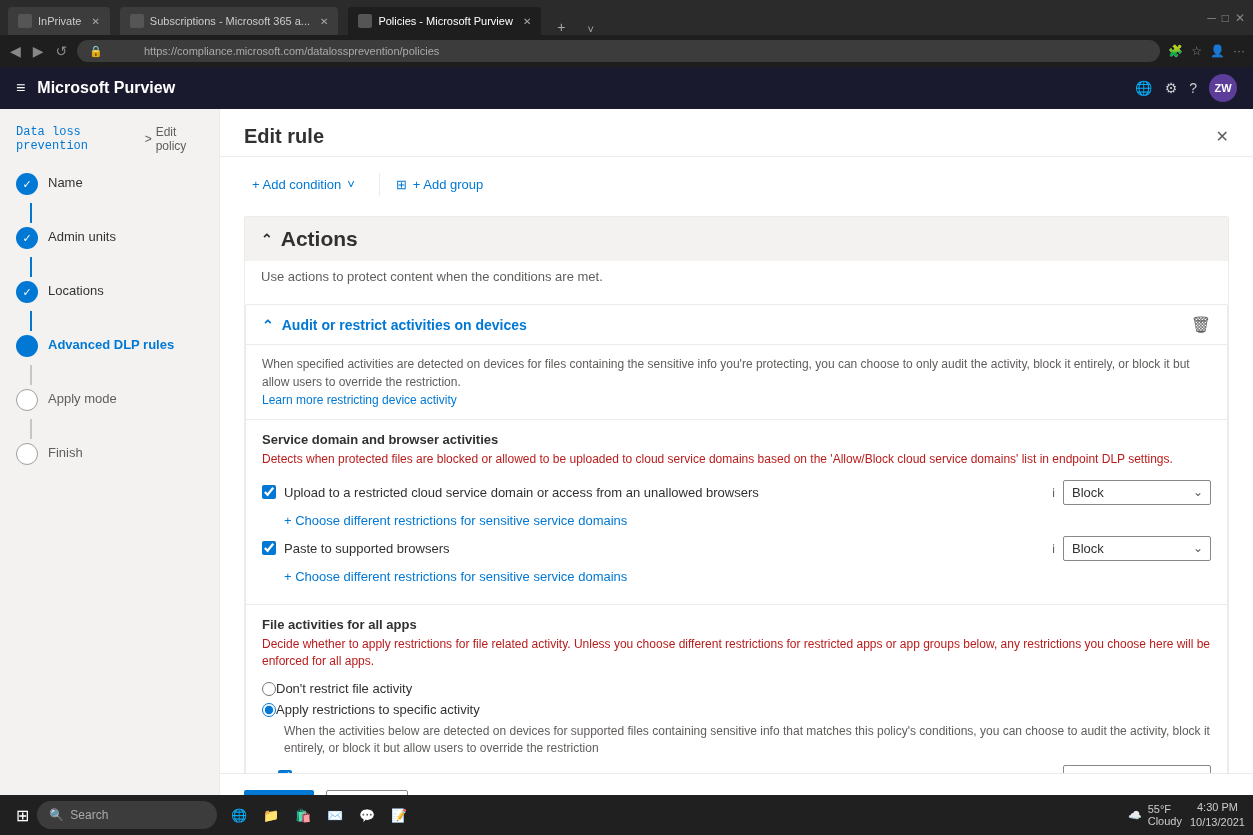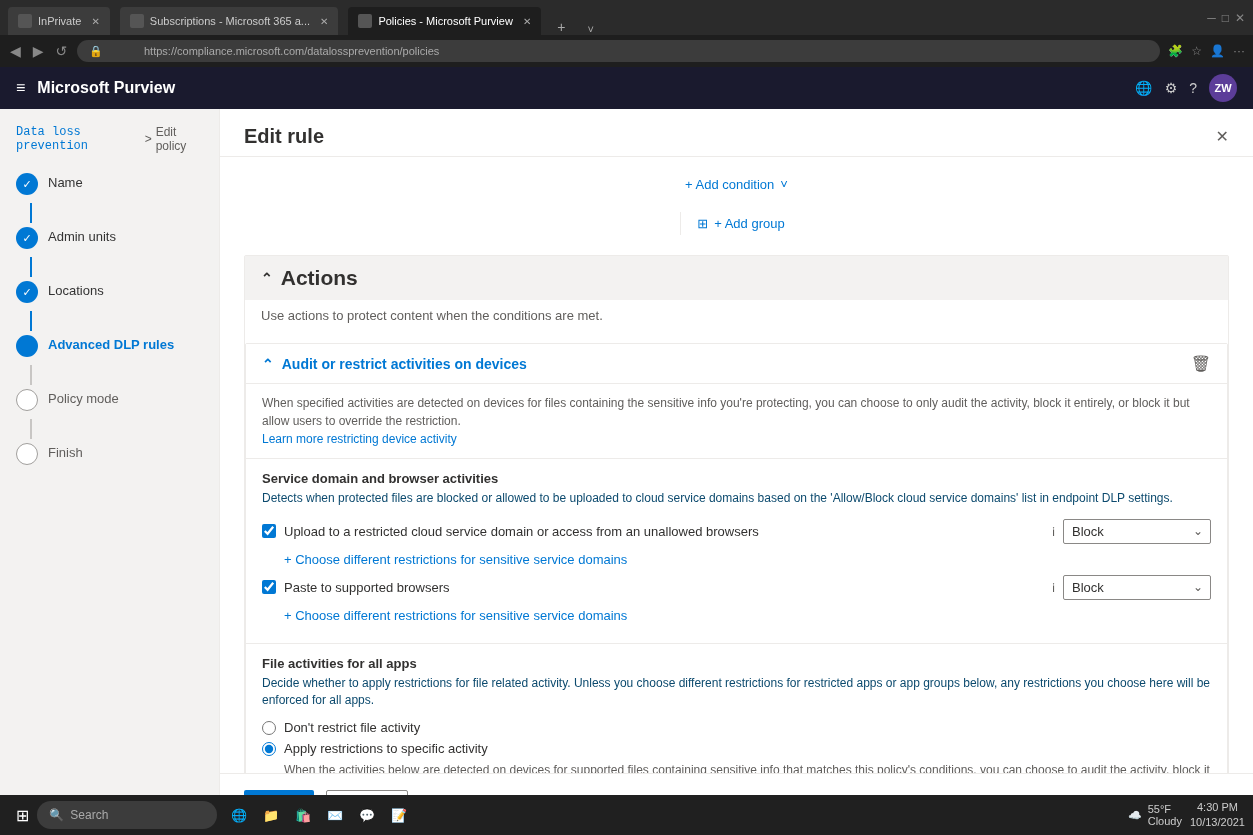--- a/index.html
+++ b/index.html
@@ -53,55 +53,55 @@
     .step-label.inactive { color: #605e5c; }
 
     
     .main-panel { flex: 1; overflow-y: auto; background: #fff; position: relative; }
     .panel-header { display: flex; justify-content: space-between; align-items: center; padding: 16px 24px 8px; border-bottom: 1px solid #edebe9; }
     .panel-title { font-size: 20px; font-weight: 600; color: #323130; }
     .close-btn { color: #605e5c; font-size: 16px; cursor: pointer; }
     
     .panel-content { padding: 16px 24px; }
     
-    .toolbar { display: flex; gap: 16px; align-items: center; margin-bottom: 20px; flex-direction: column; }
+    .toolbar { display: flex; gap: 16px; align-items: center; margin-bottom: 20px; }
     .toolbar-btn { display: flex; align-items: center; gap: 6px; color: #0078d4; font-size: 13px; cursor: pointer; padding: 4px 8px; border: none; background: none; }
 
     
     .section { border: 1px solid #edebe9; border-radius: 2px; margin-bottom: 16px; }
     .section-header-bar { background: #f3f2f1; padding: 10px 16px; font-size: 14px; font-weight: 600; color: #323130; display: flex; align-items: center; gap: 8px; }
     .section-desc { padding: 8px 16px; font-size: 13px; color: #605e5c; }
 
     
     .audit-section { border: 1px solid #edebe9; border-radius: 2px; margin-top: 12px; }
     .audit-header { display: flex; align-items: center; justify-content: space-between; padding: 10px 16px; background: #fff; border-bottom: 1px solid #edebe9; }
     .audit-header-left { display: flex; align-items: center; gap: 8px; color: #0078d4; font-size: 14px; font-weight: 600; cursor: pointer; }
     .audit-delete { color: #605e5c; cursor: pointer; font-size: 16px; }
     .audit-desc { padding: 10px 16px; font-size: 12px; color: #605e5c; line-height: 1.5; }
     .audit-desc a { color: #0078d4; text-decoration: none; }
 
     
     .sub-section { border-top: 1px solid #edebe9; padding: 12px 16px; }
     .sub-section-title { font-size: 13px; font-weight: 600; color: #323130; margin-bottom: 4px; }
-    .sub-section-desc { font-size: 12px; color: #0c4a6e; margin-bottom: 12px; line-height: 1.4; }
+    .sub-section-desc { font-size: 12px; color: #b91c1c; margin-bottom: 12px; line-height: 1.4; }
 
     
     .checkbox-row { display: flex; align-items: center; gap: 8px; margin-bottom: 8px; }
     .checkbox-row input[type=checkbox] { accent-color: #0078d4; width: 14px; height: 14px; }
     .checkbox-label { font-size: 13px; color: #323130; flex: 1; }
     .info-icon { color: #605e5c; font-size: 12px; cursor: pointer; margin-left: 4px; }
     .dropdown-select { border: 1px solid #8a8886; border-radius: 2px; padding: 4px 28px 4px 8px; font-size: 13px; background: #fff; color: #323130; appearance: none; cursor: pointer; min-width: 120px; position: relative; }
     .dropdown-wrapper { position: relative; display: inline-flex; align-items: center; }
     .dropdown-wrapper::after { content: '⌄'; position: absolute; right: 8px; pointer-events: none; color: #605e5c; font-size: 12px; }
 
     
     .add-restriction { display: flex; align-items: center; gap: 6px; color: #0078d4; font-size: 13px; cursor: pointer; margin: 6px 0 8px 22px; }
 
     
-    .radio-row { display: flex; align-items: center; gap: 8px; margin-bottom: 6px; }
+    .radio-row { display: flex; align-items: center; gap: 0; margin-bottom: 6px; }
     .radio-row input[type=radio] { accent-color: #0078d4; width: 14px; height: 14px; }
     .radio-label { font-size: 13px; color: #323130; }
     .restriction-desc { font-size: 12px; color: #605e5c; margin: 4px 0 8px 22px; line-height: 1.4; }
 
     
     .bottom-bar { padding: 16px 24px; border-top: 1px solid #edebe9; display: flex; gap: 12px; background: #fff; position: sticky; bottom: 0; }
     .btn-save { background: #0078d4; color: #fff; border: none; padding: 6px 20px; font-size: 13px; cursor: pointer; border-radius: 2px; }
     .btn-cancel { background: #fff; color: #323130; border: 1px solid #8a8886; padding: 6px 20px; font-size: 13px; cursor: pointer; border-radius: 2px; }
 
     
@@ -203,21 +203,21 @@
         <div class="step-connector"></div>
 
         <div class="step-item">
           <div class="step-circle active" style="background:#0078d4;border:2px solid #0078d4;"></div>
           <span class="step-label active">Advanced DLP rules</span>
         </div>
         <div class="step-connector" style="background:#c8c6c4;"></div>
 
         <div class="step-item">
           <div class="step-circle inactive"></div>
-          <span class="step-label inactive">Policy mode</span>
+          <span class="step-label inactive">Apply mode</span>
         </div>
         <div class="step-connector" style="background:#c8c6c4;"></div>
 
         <div class="step-item">
           <div class="step-circle inactive"></div>
           <span class="step-label inactive">Finish</span>
         </div>
       </div>
     </div>
 

